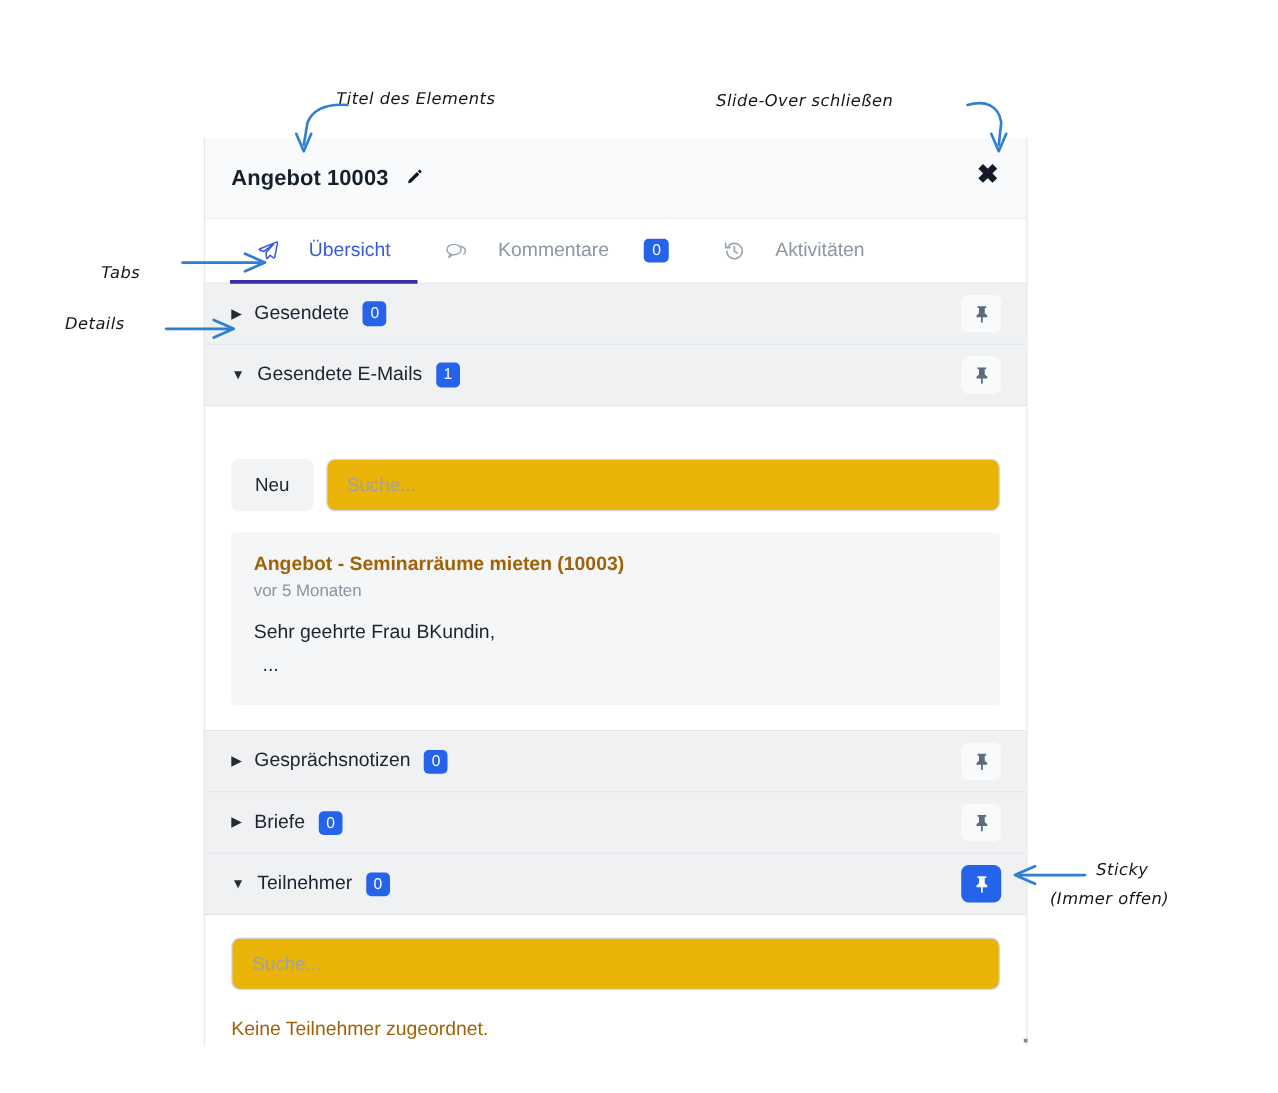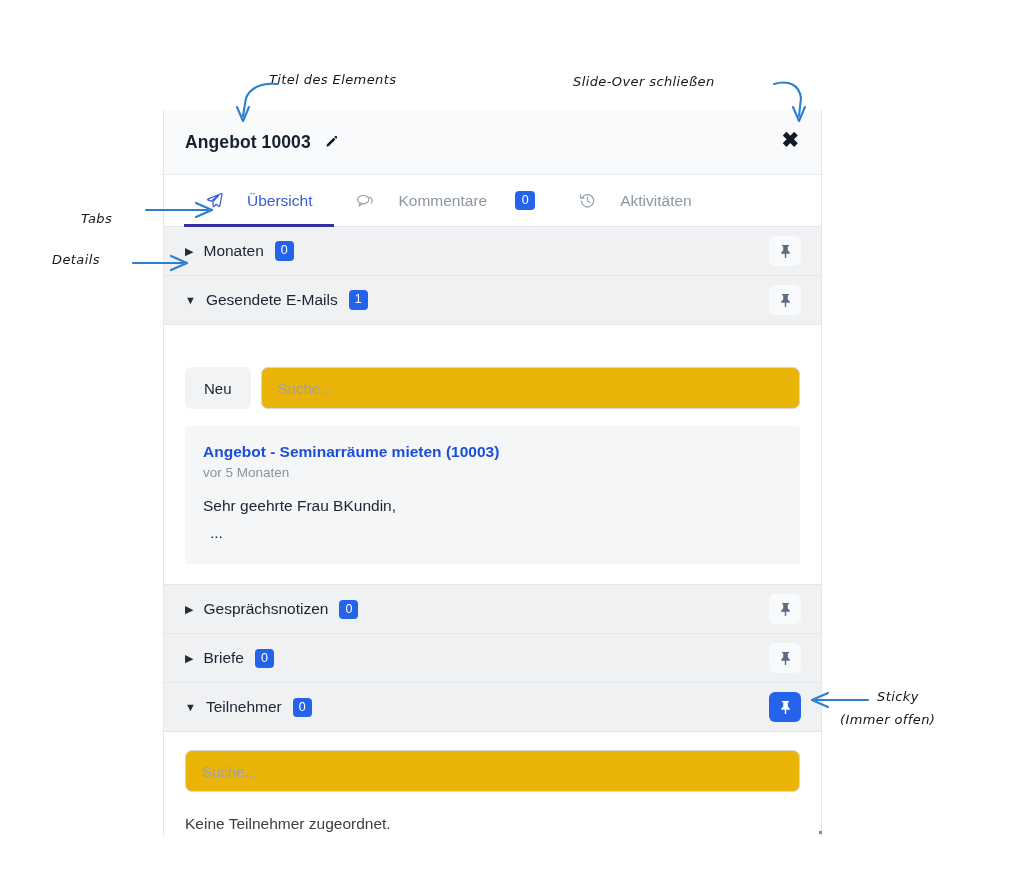--- a/index.html
+++ b/index.html
@@ -199,21 +199,21 @@
   
   .mail-card {
     margin-top: 17px;
     background: #f4f6f8;
     border-radius: 3px;
     padding: 16px 18px 22px;
   }
   .mail-subject {
     font-size: 15.5px;
     font-weight: bold;
-    color: #1d4ed8;
+    color: #a16207;
     cursor: pointer;
     line-height: 1.25;
   }
   .mail-date {
     font-size: 13.5px;
     color: #8b949f;
     margin-top: 4px;
   }
   .mail-body {
     font-size: 15.5px;
@@ -222,21 +222,21 @@
   }
   .mail-more {
     font-size: 15.5px;
     color: #1b2330;
     margin-top: 9px;
     padding-left: 7px;
   }
 
   .empty-text {
     font-size: 15.5px;
-    color: #404040;
+    color: #a16207;
     margin-top: 23px;
   }
 
   
   .anno {
     position: absolute;
     font-family: "DejaVu Sans", sans-serif;
     font-size: 13px;
     color: #14161a;
     white-space: nowrap;
@@ -303,21 +303,21 @@
           <path d="M1.6 2.9v3.6h3.6" fill="none" stroke="#9aa3b0" stroke-width="1.4" stroke-linecap="round" stroke-linejoin="round"></path>
           <path d="M9 5.6v3.9l2.6 1.6" fill="none" stroke="#9aa3b0" stroke-width="1.4" stroke-linecap="round"></path>
         </svg>
       </span>
       <span>Aktivitäten</span>
     </div>
   </div>
 
   <div class="acc-head">
     <span class="acc-caret">▶</span>
-    <span class="acc-label">Monaten</span>
+    <span class="acc-label">Gesendete</span>
     <span class="acc-badge">0</span>
     <span class="acc-spacer"></span>
     <span class="pin-btn">
       <svg width="13" height="15" viewBox="0 0 13 15" aria-hidden="true">
         <path d="M3 1h7v1.3H8.8v4.2l2 1.9v1.3H7.2V14H5.8V9.7H2.2V8.4l2-1.9V2.3H3V1z" fill="#5c6b7f"></path>
       </svg>
     </span>
   </div>
 
   <div class="acc-head">

